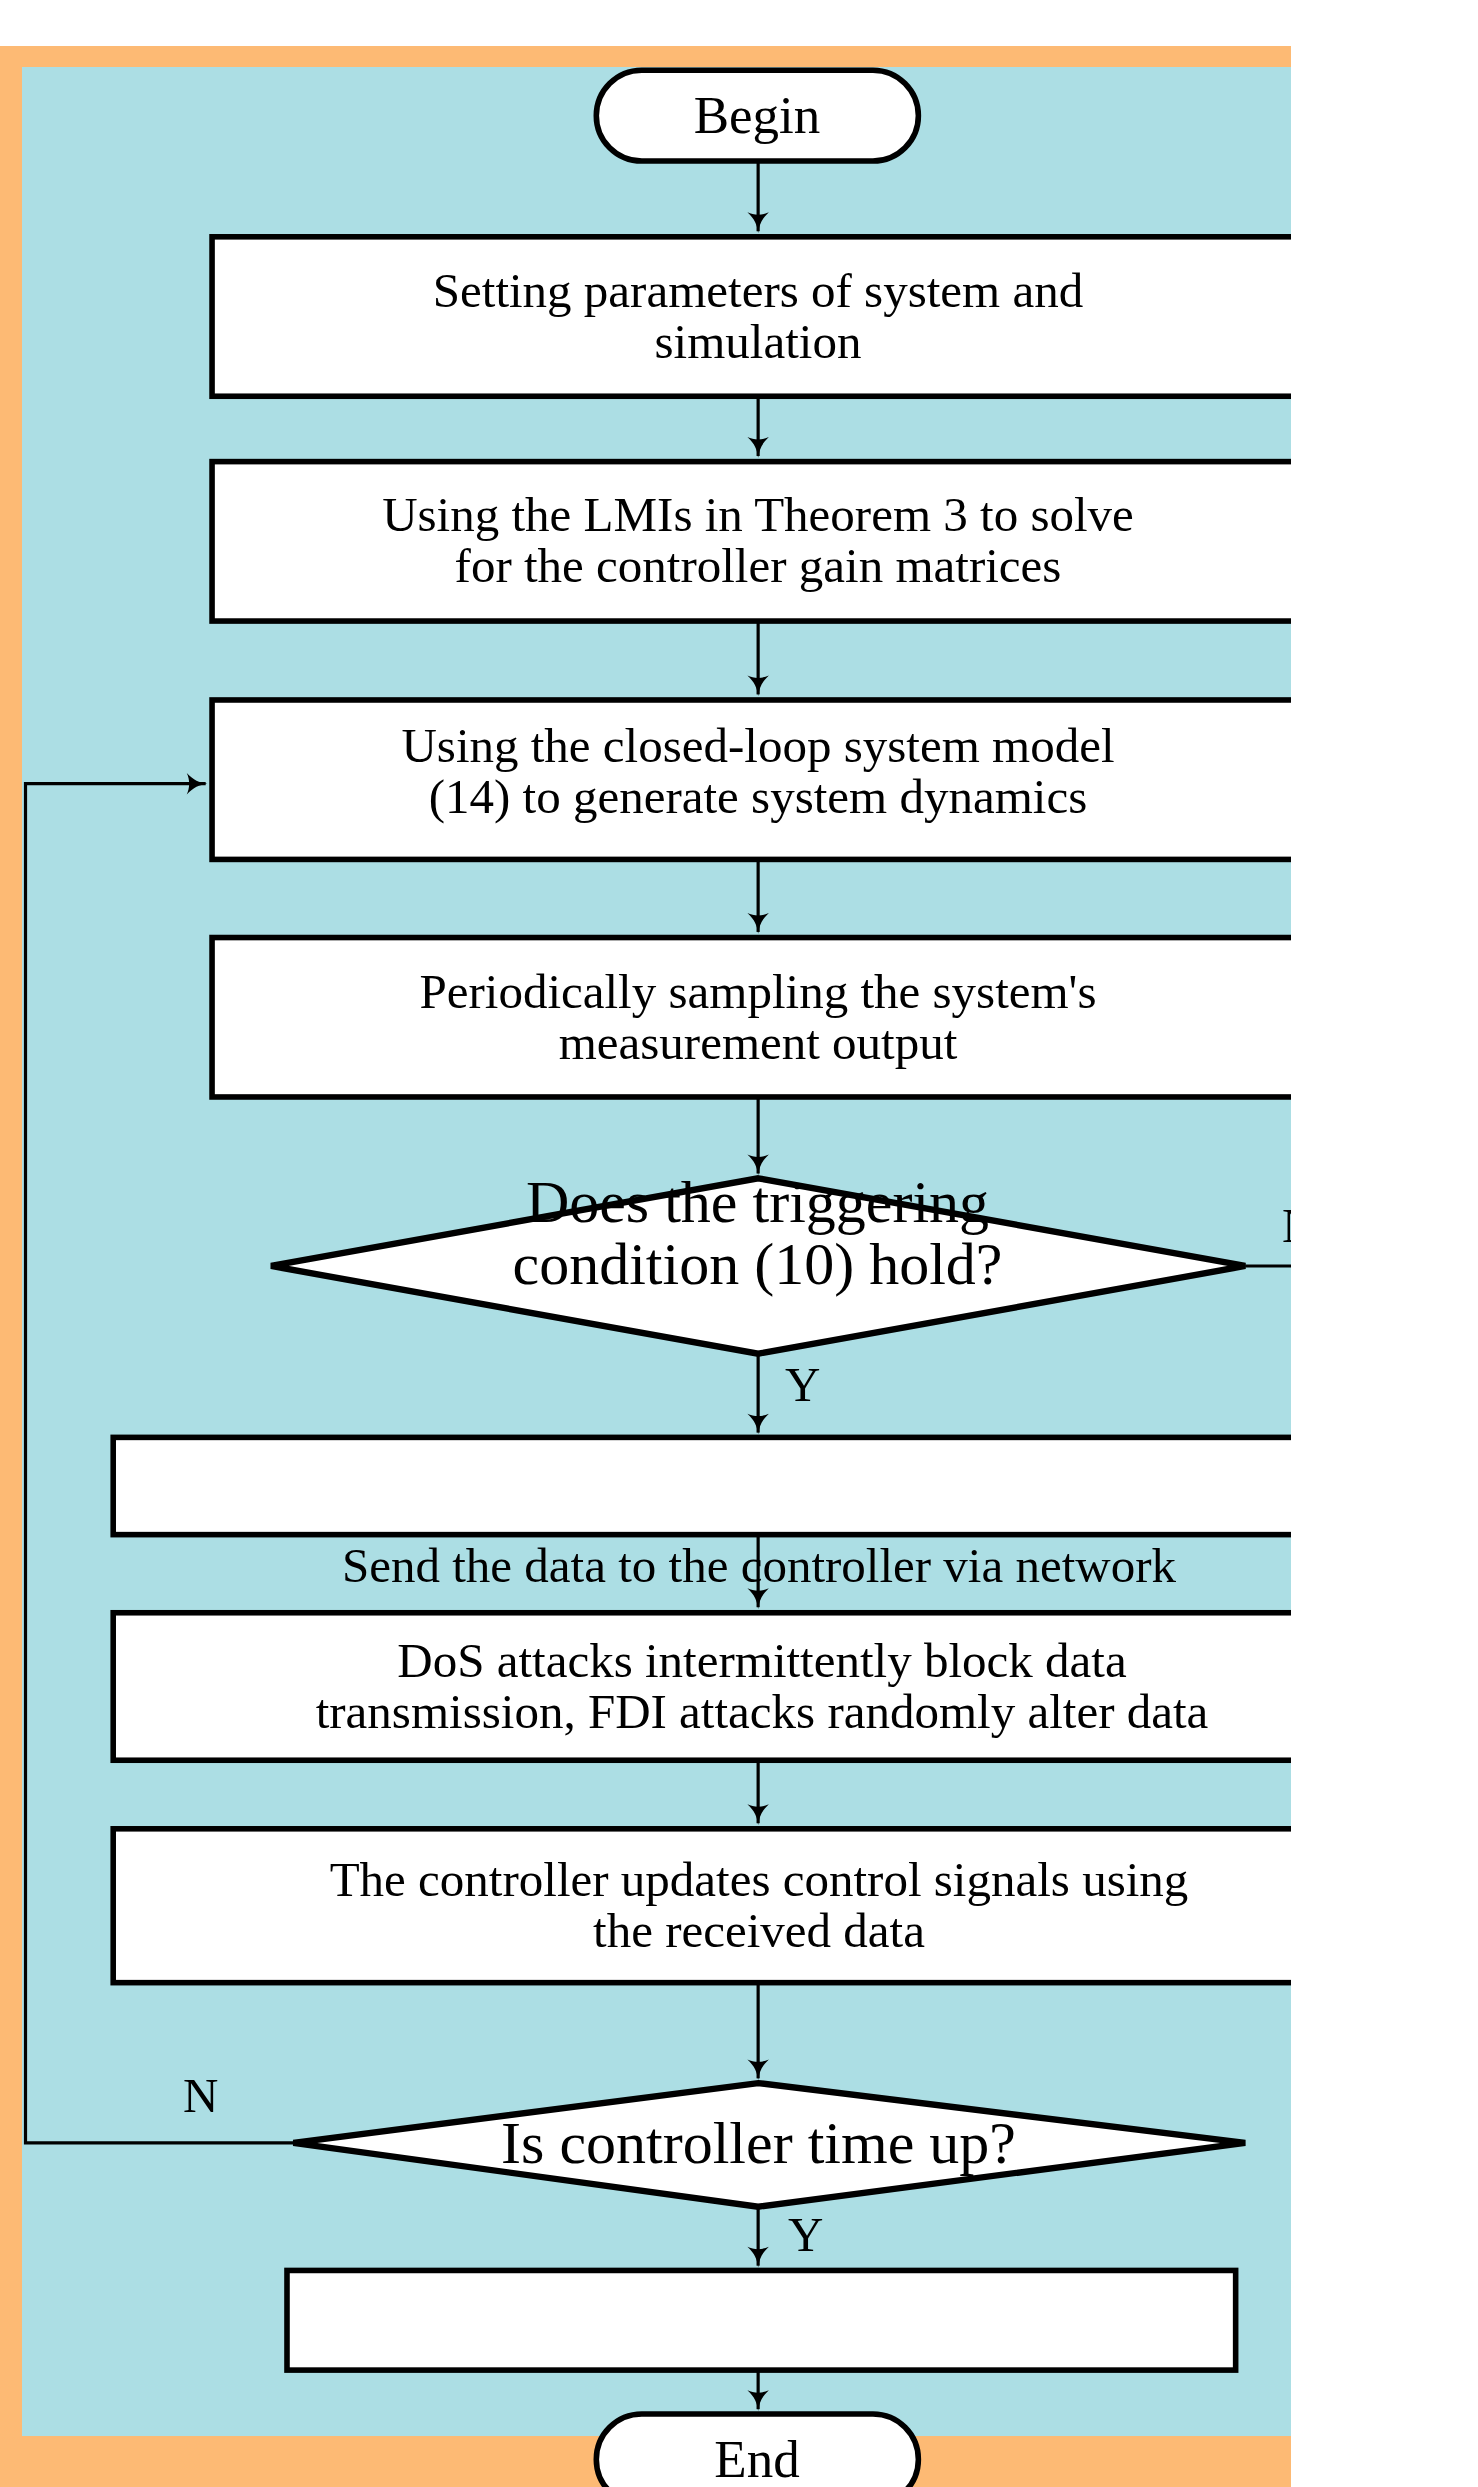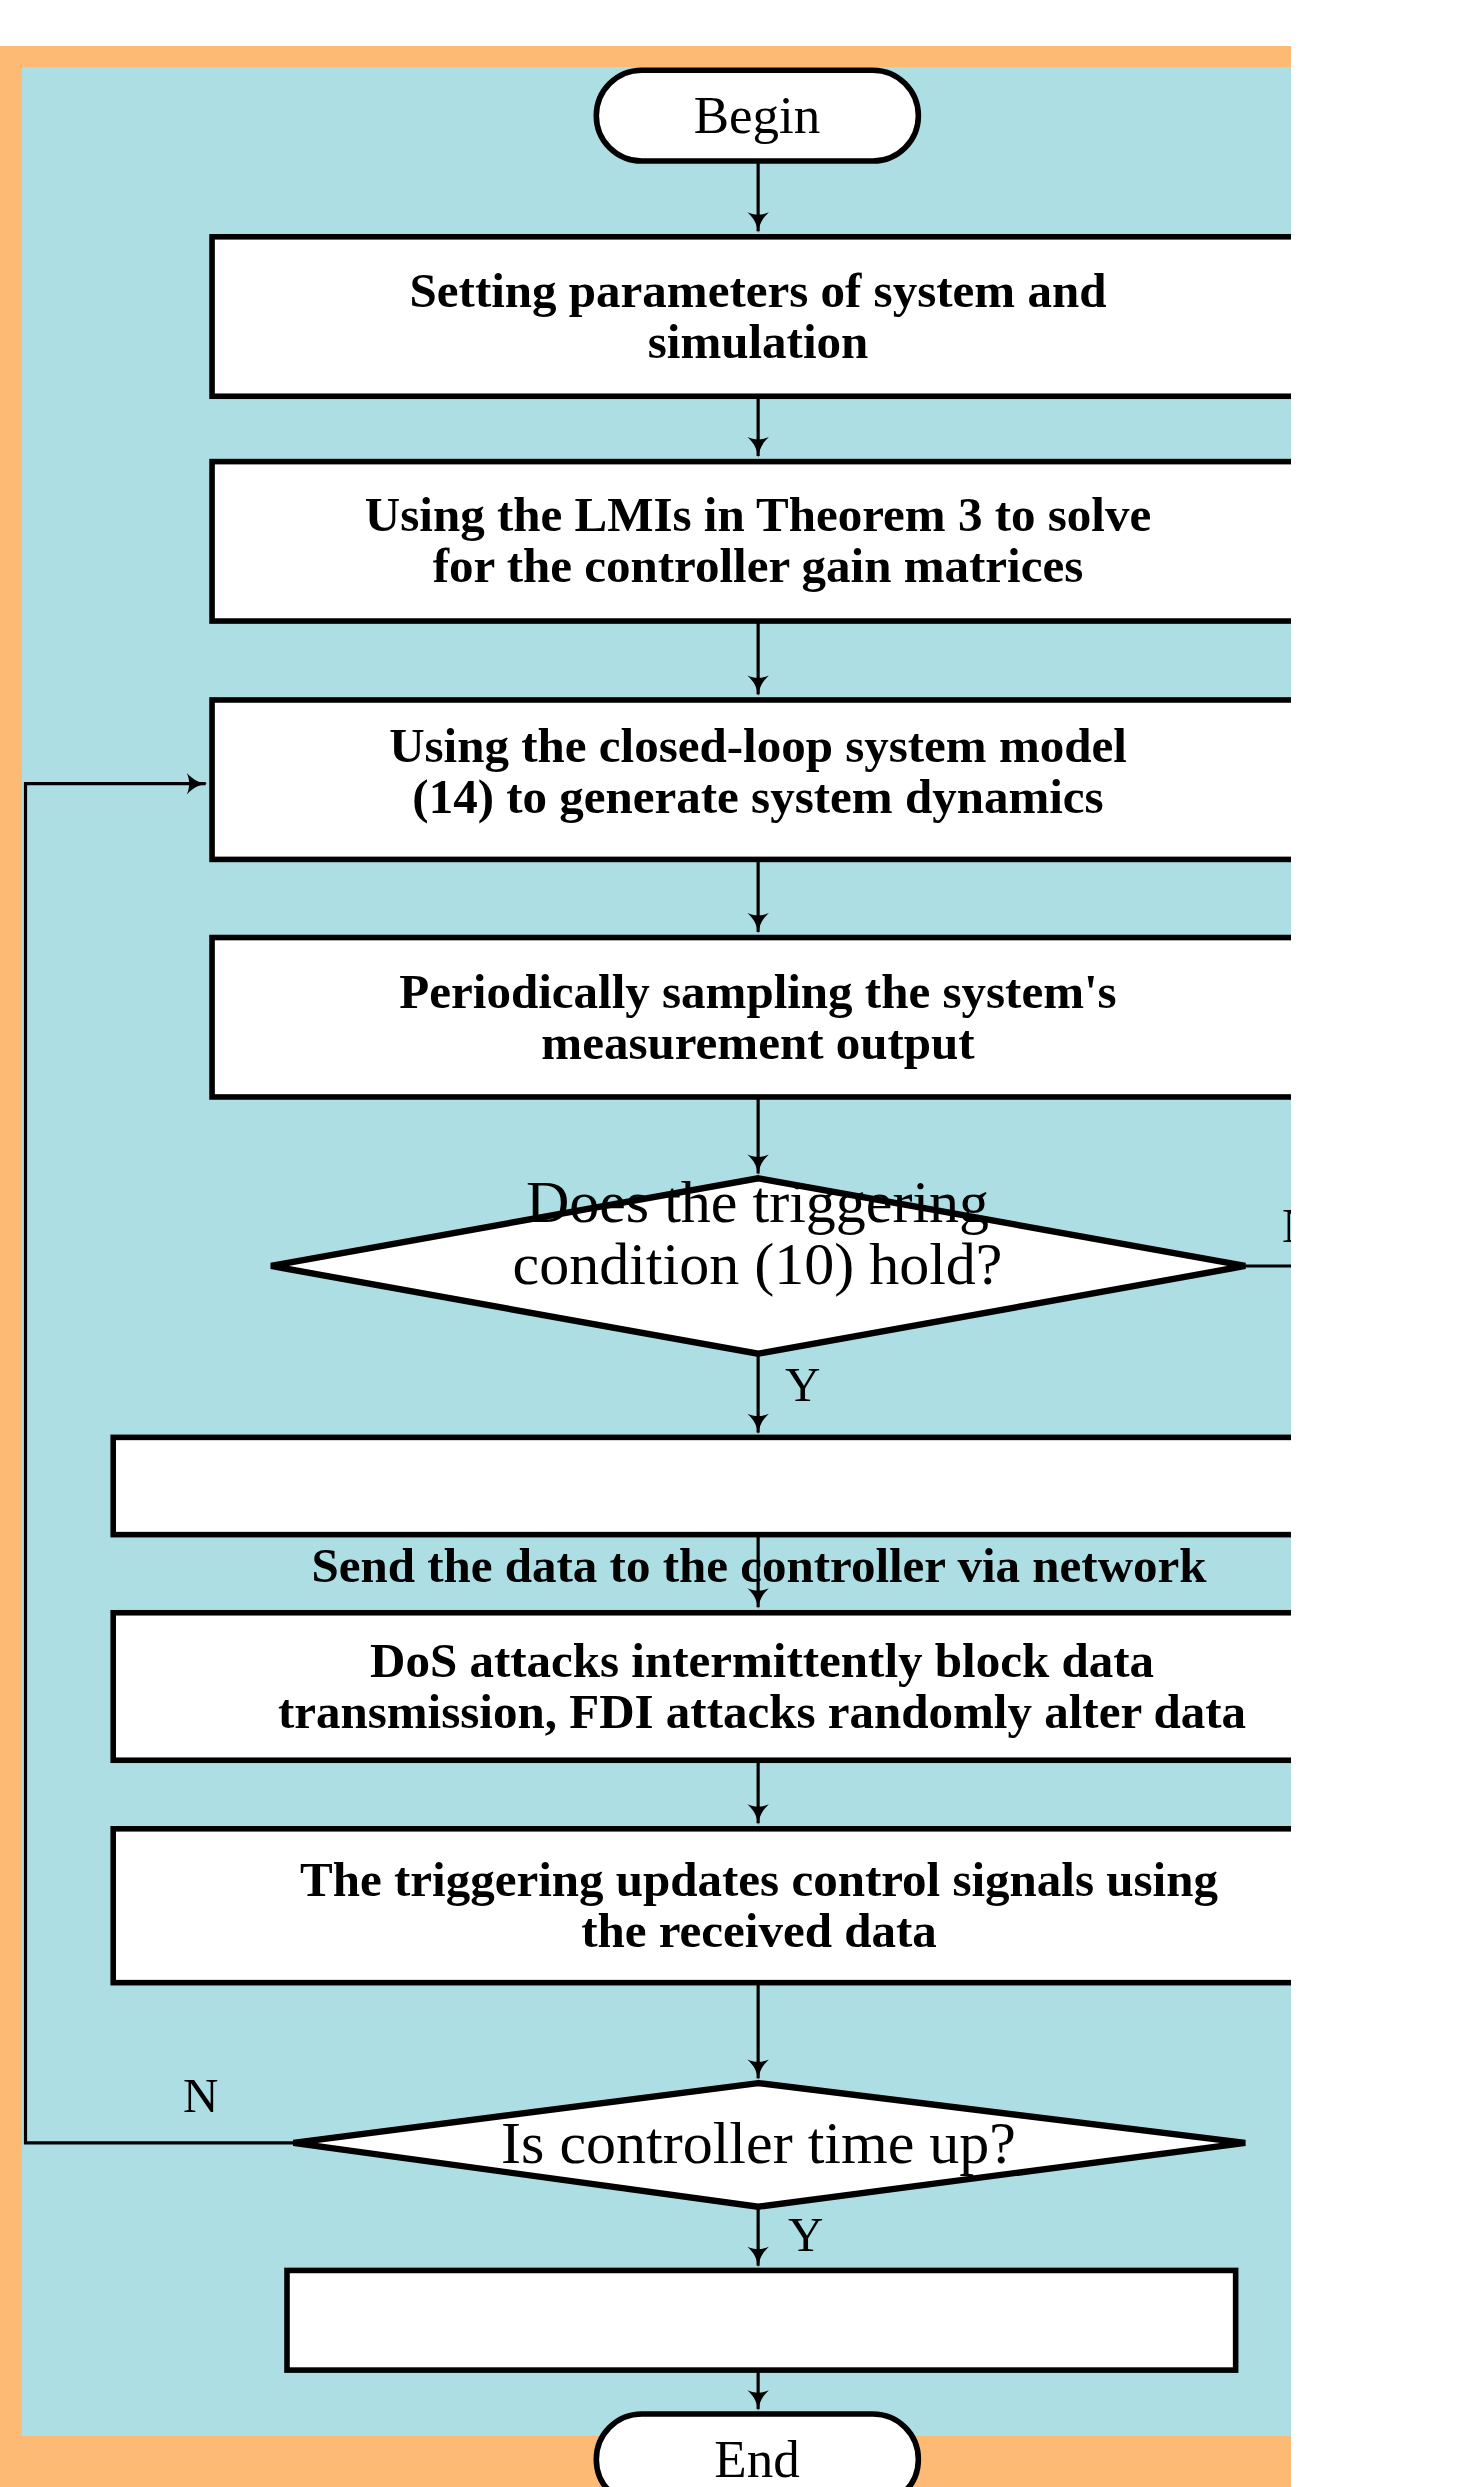--- a/index.html
+++ b/index.html
@@ -45,21 +45,21 @@
     white-space: pre-line;
   }
   .edge-label {
     position: absolute;
     color: #000000;
     font-family: "Liberation Serif", "DejaVu Serif", serif;
     font-size: 49px;
     line-height: 1;
   }
   .t-terminal { font-size: 53px; }
-  .t-process  { font-size: 49px; font-weight: bold; }
+  .t-process  { font-size: 49px; }
   .t-decision { font-size: 60px; }
 </style>
 </head>
 <body>
 
 <div id="canvas">
 
   <div id="bg-plate"></div>
 
   <svg id="flow" viewBox="0 0 1854 3119">
@@ -135,21 +135,21 @@
 measurement output</div>
 
   <div class="node-text t-decision" style="left:351px; top:1131px; width:813px; height:112px;">Does the triggering
 condition (10) hold?</div>
 
   <div class="node-text t-process" style="left:113px; top:1472px; width:1292px; height:97px;text-align:right;">Send the data to the controller via network</div>
 
   <div class="node-text t-process" style="left:116px; top:1567px; width:1292px; height:148px;">DoS attacks intermittently block data
 transmission, FDI attacks randomly alter data</div>
 
-  <div class="node-text t-process" style="left:113px; top:1783px; width:1292px; height:154px;">The triggering updates control signals using
+  <div class="node-text t-process" style="left:113px; top:1783px; width:1292px; height:154px;">The controller updates control signals using
 the received data</div>
 
   <div class="node-text t-decision" style="left:360px; top:2053px; width:797px; height:88px;">Is controller time up?</div>
 
 
   <div class="node-text t-terminal" style="left:596px; top:2368px; width:322px; height:91px;">End</div>
 
   <div class="edge-label" style="left:1282px; top:1155px;">N</div>
 
   <div class="edge-label" style="left:785px; top:1314px;">Y</div>

